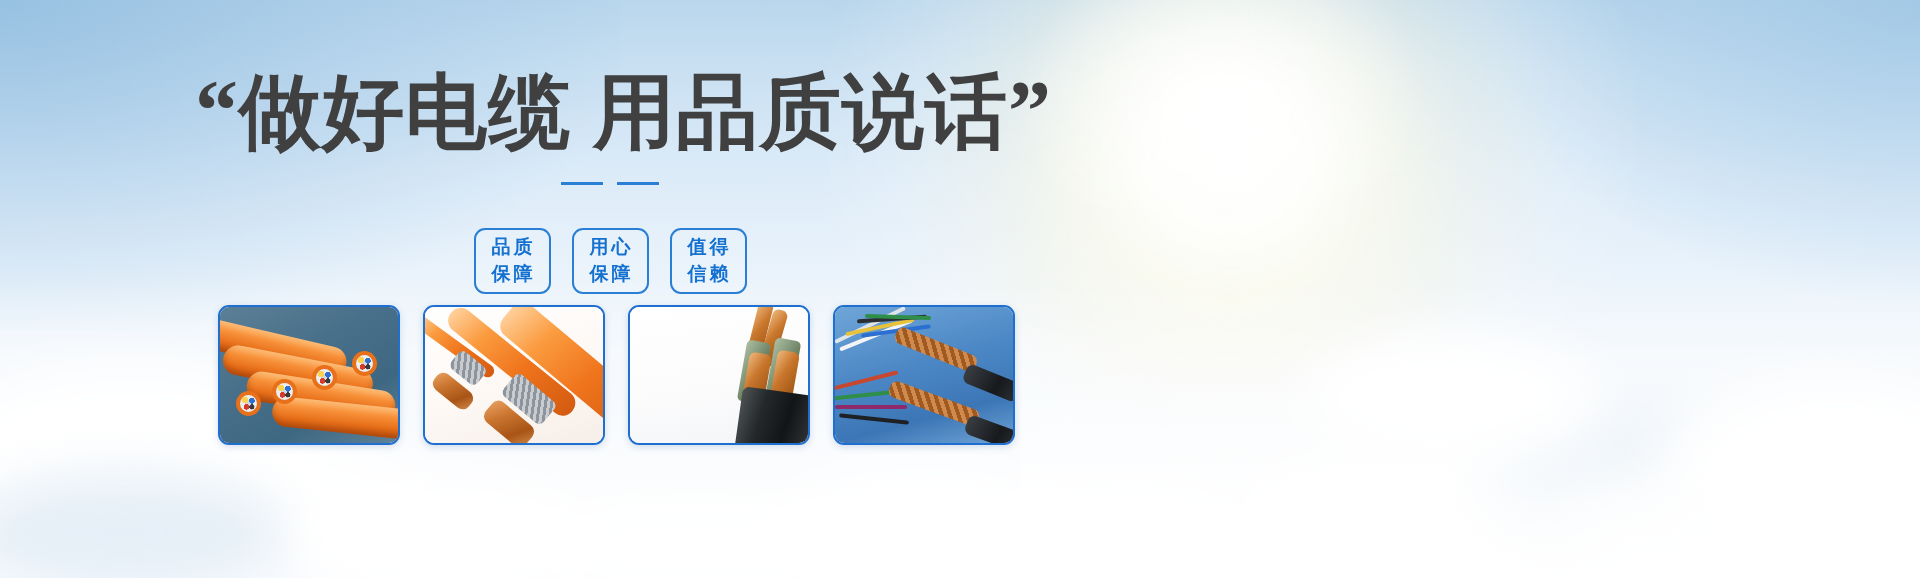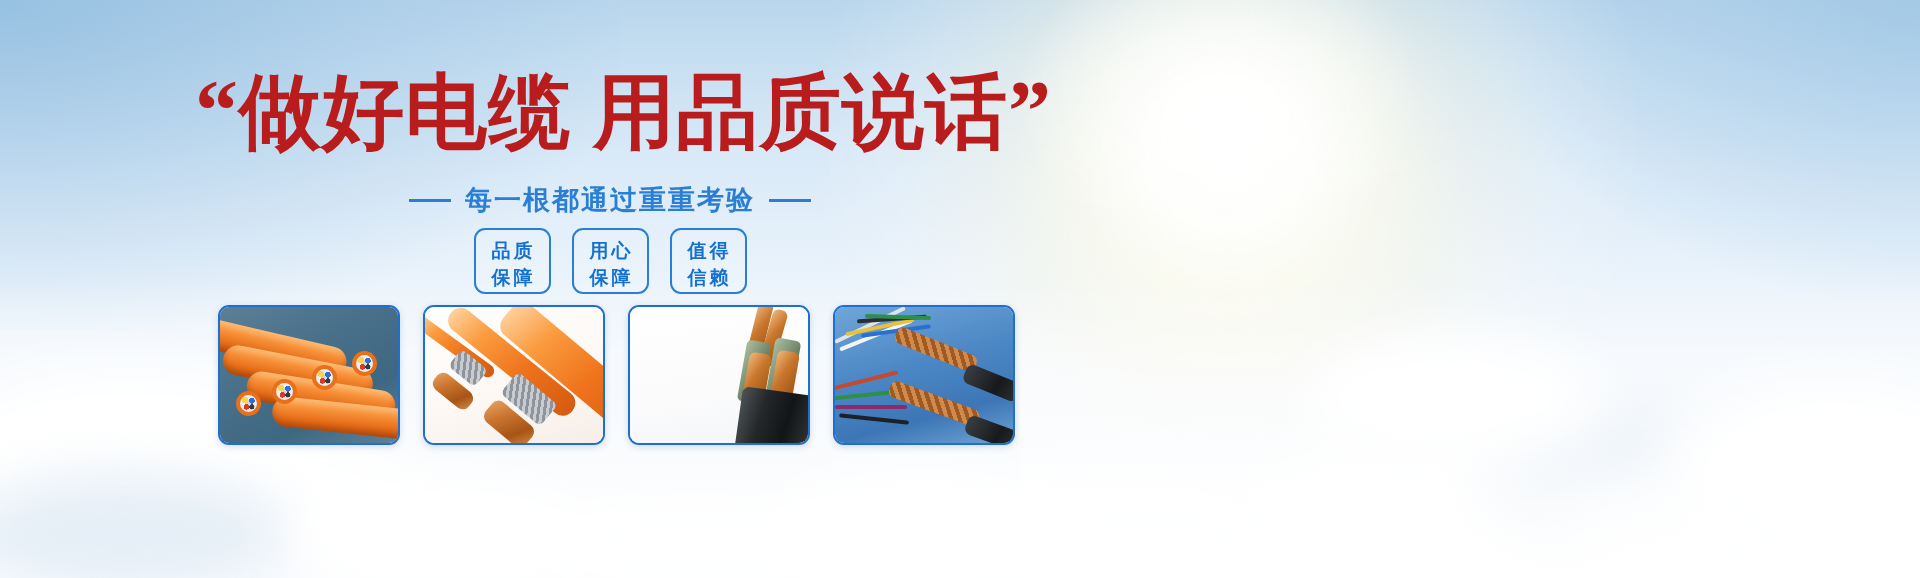--- a/index.html
+++ b/index.html
@@ -61,41 +61,41 @@
   .cl.soft{filter:blur(26px);}
   .cl.g{background:rgba(255,255,255,.82);}
   .cl.gr{background:rgba(226,236,246,.85);}
 
   
   .copy{position:absolute;left:0;top:0;width:1080px;height:578px;}
   .headline{
     position:absolute;left:195px;top:68px;width:830px;
     font-family:"Liberation Sans","DejaVu Sans",sans-serif;
     font-size:82px;line-height:1;font-weight:700;
-    color:#b91c1c;letter-spacing:1px;white-space:nowrap;text-align:center;
+    color:#404040;letter-spacing:1px;white-space:nowrap;text-align:center;
   }
   .headline .qm{font-family:"Liberation Serif","DejaVu Serif",serif;font-size:86px;}
   .headline .gap{display:inline-block;width:22px;}
 
   .subline{
     position:absolute;left:195px;top:182px;width:830px;
     display:flex;align-items:center;justify-content:center;gap:14px;
   }
   .subline .rule{width:42px;height:3px;background:#2a7fd4;}
   .subtitle{
     font-size:27px;font-weight:700;color:#2a7fd4;letter-spacing:2px;white-space:nowrap;
   }
 
   .badges{
     position:absolute;left:195px;top:228px;width:830px;
     display:flex;align-items:center;justify-content:center;gap:21px;
   }
   .badge{
     width:73px;height:62px;border:2px solid #2a7fd4;border-radius:11px;
-    display:flex;flex-direction:column;align-items:center;justify-content:flex-end;
+    display:flex;flex-direction:column;align-items:center;justify-content:center;
     color:#1571d0;background:rgba(255,255,255,.10);
   }
   .badge span{font-size:19px;font-weight:700;line-height:1.42;letter-spacing:3px;text-indent:3px;}
 
   
   .thumbs{position:absolute;left:218px;top:305px;display:flex;gap:23px;}
   .thumb{
     width:178px;height:136px;border:2px solid #1f6fd0;border-radius:11px;
     overflow:hidden;position:relative;background:#fff;
     box-shadow:0 2px 7px rgba(25,80,150,.18);
@@ -222,21 +222,20 @@
   <div class="mist"></div>
 
   <div class="copy">
 
     <div class="headline">
       <span class="qm">“</span><span>做好电缆</span><span class="gap"></span><span>用品质说话</span><span class="qm">”</span>
     </div>
 
     <div class="subline">
       <span class="rule"></span>
-      <span class="subtitle">每一根都通过重重考验</span>
       <span class="rule"></span>
     </div>
 
     <div class="badges">
       <div class="badge">
         <span>品质</span>
         <span>保障</span>
       </div>
       <div class="badge">
         <span>用心</span>

